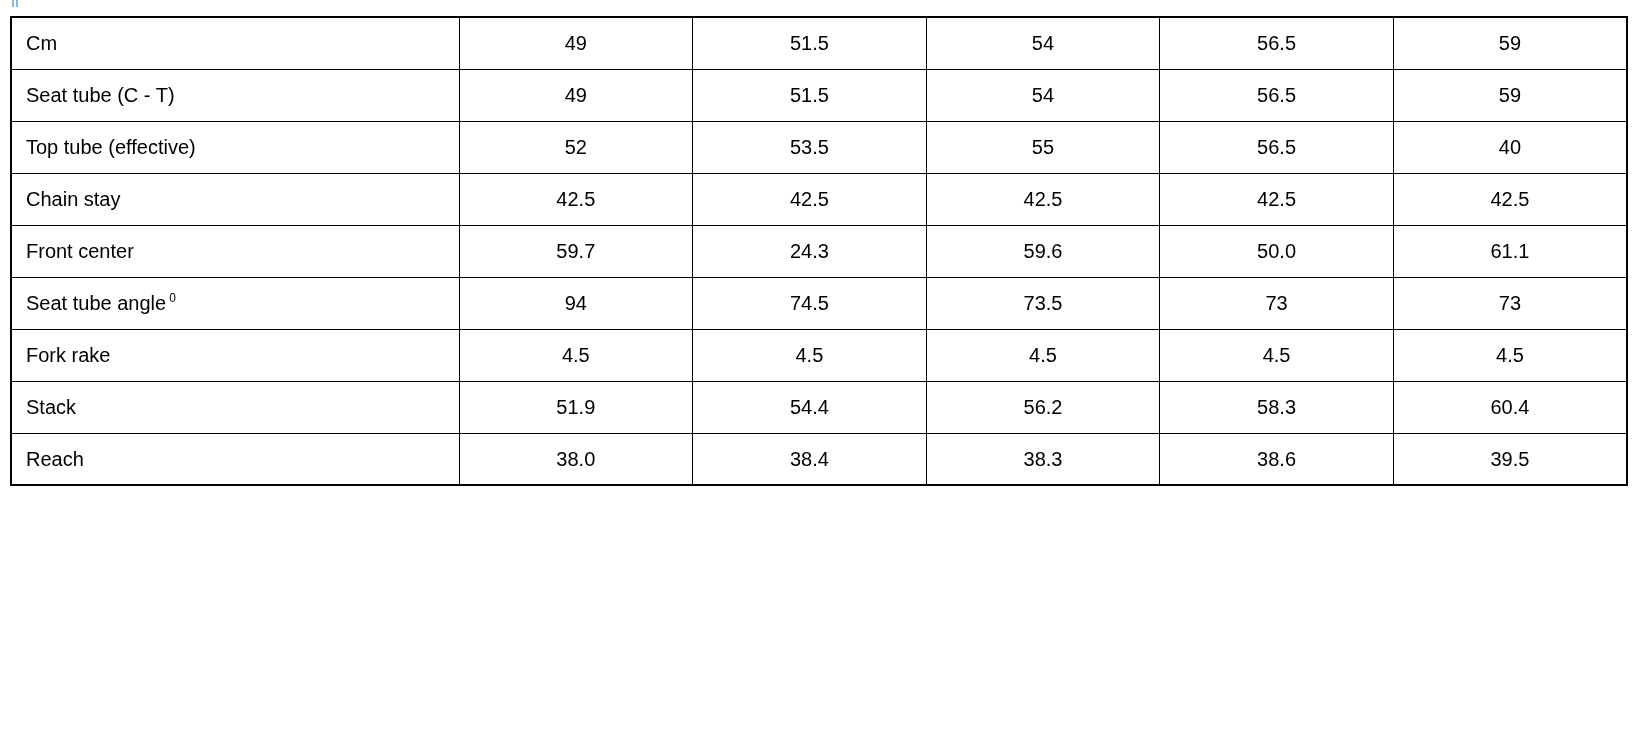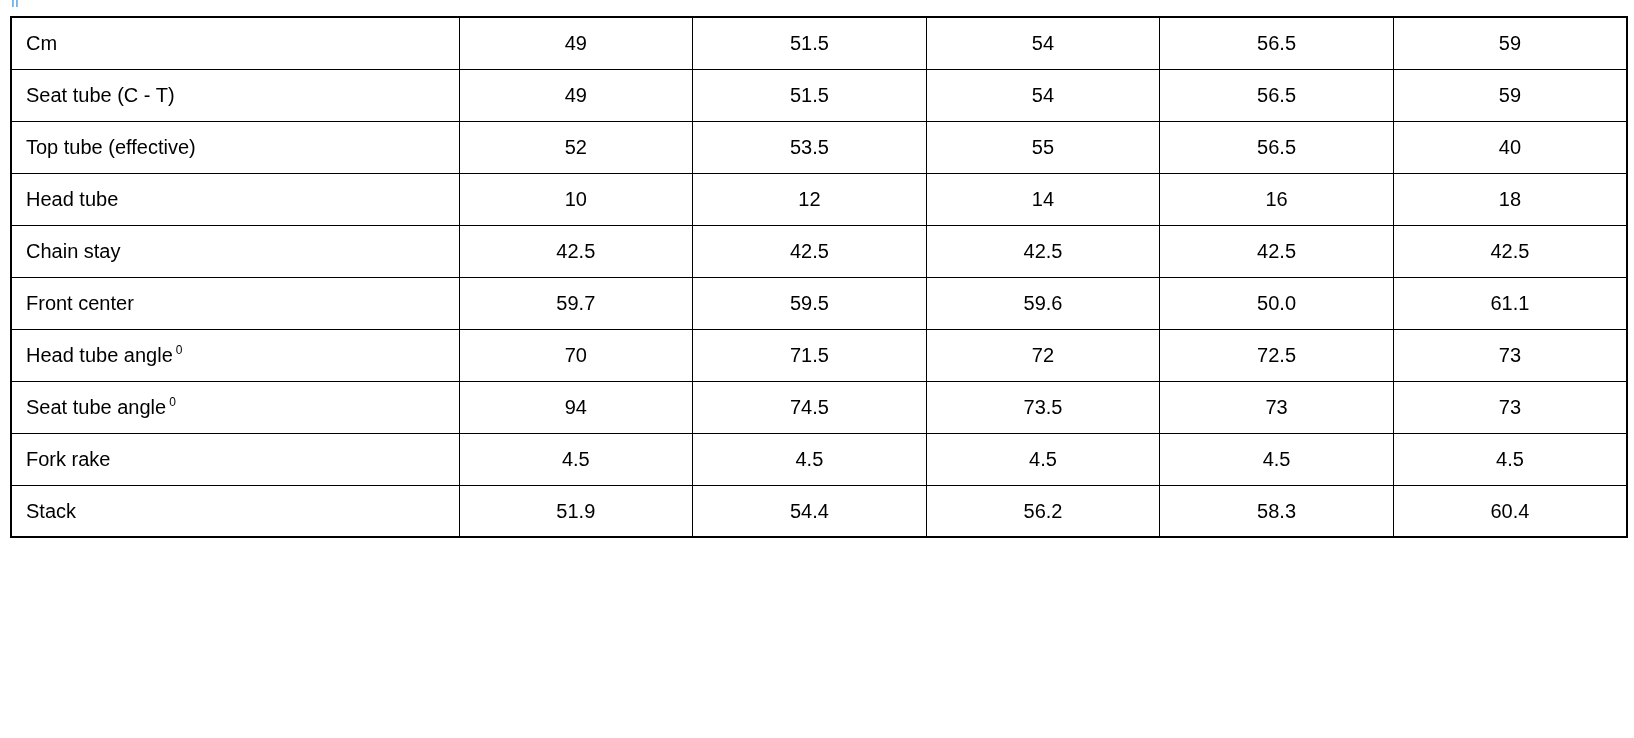--- a/index.html
+++ b/index.html
@@ -125,50 +125,34 @@
         </tr>
         <tr>
           <td class="row-label">Top tube (effective)</td>
           <td class="value-cell">52</td>
           <td class="value-cell">53.5</td>
           <td class="value-cell">55</td>
           <td class="value-cell">56.5</td>
           <td class="value-cell">40</td>
         </tr>
         <tr>
-          <td class="row-label">Head tube</td>
-          <td class="value-cell">10</td>
-          <td class="value-cell">12</td>
-          <td class="value-cell">14</td>
-          <td class="value-cell">16</td>
-          <td class="value-cell">18</td>
-        </tr>
-        <tr>
           <td class="row-label">Chain stay</td>
           <td class="value-cell">42.5</td>
           <td class="value-cell">42.5</td>
           <td class="value-cell">42.5</td>
           <td class="value-cell">42.5</td>
           <td class="value-cell">42.5</td>
         </tr>
         <tr>
           <td class="row-label">Front center</td>
           <td class="value-cell">59.7</td>
-          <td class="value-cell">59.5</td>
+          <td class="value-cell">24.3</td>
           <td class="value-cell">59.6</td>
           <td class="value-cell">50.0</td>
           <td class="value-cell">61.1</td>
-        </tr>
-        <tr>
-          <td class="row-label">Head tube angle<sup class="deg">0</sup></td>
-          <td class="value-cell">70</td>
-          <td class="value-cell">71.5</td>
-          <td class="value-cell">72</td>
-          <td class="value-cell">72.5</td>
-          <td class="value-cell">73</td>
         </tr>
         <tr>
           <td class="row-label">Seat tube angle<sup class="deg">0</sup></td>
           <td class="value-cell">94</td>
           <td class="value-cell">74.5</td>
           <td class="value-cell">73.5</td>
           <td class="value-cell">73</td>
           <td class="value-cell">73</td>
         </tr>
         <tr>
@@ -180,15 +164,23 @@
           <td class="value-cell">4.5</td>
         </tr>
         <tr>
           <td class="row-label">Stack</td>
           <td class="value-cell">51.9</td>
           <td class="value-cell">54.4</td>
           <td class="value-cell">56.2</td>
           <td class="value-cell">58.3</td>
           <td class="value-cell">60.4</td>
         </tr>
+        <tr>
+          <td class="row-label">Reach</td>
+          <td class="value-cell">38.0</td>
+          <td class="value-cell">38.4</td>
+          <td class="value-cell">38.3</td>
+          <td class="value-cell">38.6</td>
+          <td class="value-cell">39.5</td>
+        </tr>
       </tbody>
   </table>
 </div>
 
 </body></html>

